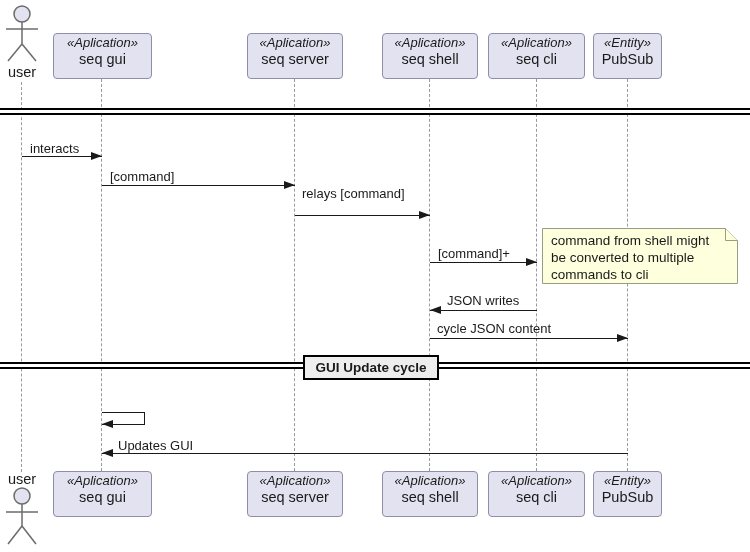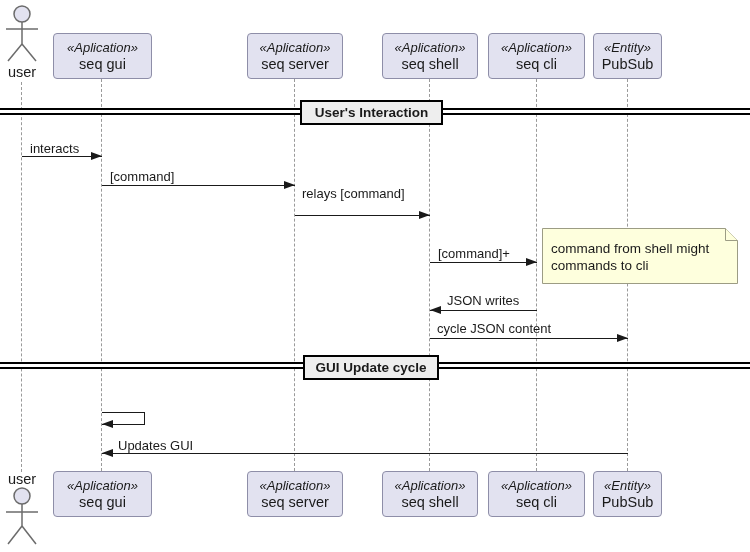--- a/index.html
+++ b/index.html
@@ -4,21 +4,21 @@
 <style>
   html,body{margin:0;padding:0;background:#fff;}
   .stage{
     position:relative;width:750px;height:552px;background:#fff;overflow:hidden;
     font-family:"Liberation Sans","DejaVu Sans",sans-serif;color:#1a1a1a;
   }
   .lifeline{position:absolute;width:0;border-left:1px dashed #9a9a9a;}
   .pbox{
     position:absolute;height:46px;box-sizing:border-box;
     background:#E2E2F0;border:1px solid #8E8EA8;border-radius:4px;
-    display:flex;flex-direction:column;align-items:center;justify-content:center;
+    display:flex;flex-direction:column;align-items:center;
     line-height:17px;text-align:center;
   }
   .stereo{font-style:italic;font-size:13px;}
   .pname{font-size:14.5px;}
   .actor-figure{position:absolute;}
   .actor-figure circle{fill:#E2E2F0;stroke:#6b6b6b;stroke-width:1.5;}
   .actor-figure line{stroke:#6b6b6b;stroke-width:1.5;}
   .actor-label{position:absolute;font-size:14.5px;text-align:center;height:15px;}
   .divider-line{
     position:absolute;left:0;width:750px;height:3px;
@@ -48,21 +48,20 @@
 <div class="stage">
 
   <div class="lifeline" style="left:21px;top:82px;height:390px"></div>
   <div class="lifeline" style="left:101px;top:79px;height:392px"></div>
   <div class="lifeline" style="left:294px;top:79px;height:392px"></div>
   <div class="lifeline" style="left:429px;top:79px;height:392px"></div>
   <div class="lifeline" style="left:536px;top:79px;height:392px"></div>
   <div class="lifeline" style="left:627px;top:79px;height:392px"></div>
 
   <div class="divider-line" style="top:108px"></div>
-  <div class="divider-label" style="left:300px;top:100px;width:143px">User's Interaction</div>
 
   <div class="divider-line" style="top:362px"></div>
   <div class="divider-label" style="left:303px;top:355px;width:136px">GUI Update cycle</div>
 
   <svg class="actor-figure" style="left:2px;top:4px" width="40" height="60">
     <circle cx="20" cy="10" r="8"></circle>
     <line x1="20" y1="18" x2="20" y2="40"></line>
     <line x1="4" y1="25" x2="36" y2="25"></line>
     <line x1="20" y1="40" x2="6" y2="57"></line>
     <line x1="20" y1="40" x2="34" y2="57"></line>
@@ -104,22 +103,23 @@
 
   <div class="msg-label" style="left:438px;top:246px">[command]+</div>
   <div class="msg-line" style="left:430px;top:262px;width:107px"></div>
   <div class="arrow-right" style="left:526px;top:258px"></div>
 
   <div class="note-wrap" style="left:542px;top:228px">
     <svg width="196" height="56">
       <path d="M0.5,0.5 L183.5,0.5 L195.5,12.5 L195.5,55.5 L0.5,55.5 Z" fill="#FEFFDD" stroke="#9C9C84"></path>
       <path d="M183.5,0.5 L183.5,12.5 L195.5,12.5" fill="#FEFFDD" stroke="#9C9C84"></path>
     </svg>
-    <div class="note-text" style="left:9px;top:12px">
+    <div class="note-text" style="left:9px;top:4px">
       <div>command from shell might</div>
+      <div>be converted to multiple</div>
       <div>commands to cli</div>
     </div>
   </div>
 
   <div class="msg-label" style="left:447px;top:293px">JSON writes</div>
   <div class="msg-line" style="left:430px;top:310px;width:107px"></div>
   <div class="arrow-left" style="left:430px;top:306px"></div>
 
   <div class="msg-label" style="left:437px;top:321px">cycle JSON content</div>
   <div class="msg-line" style="left:430px;top:338px;width:198px"></div>

